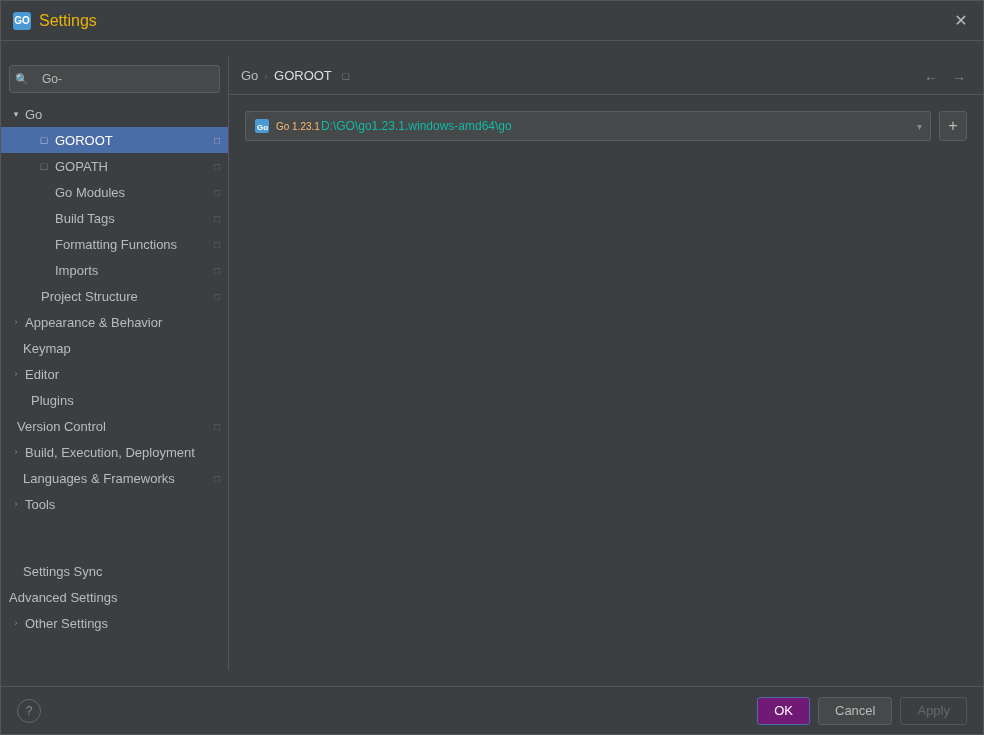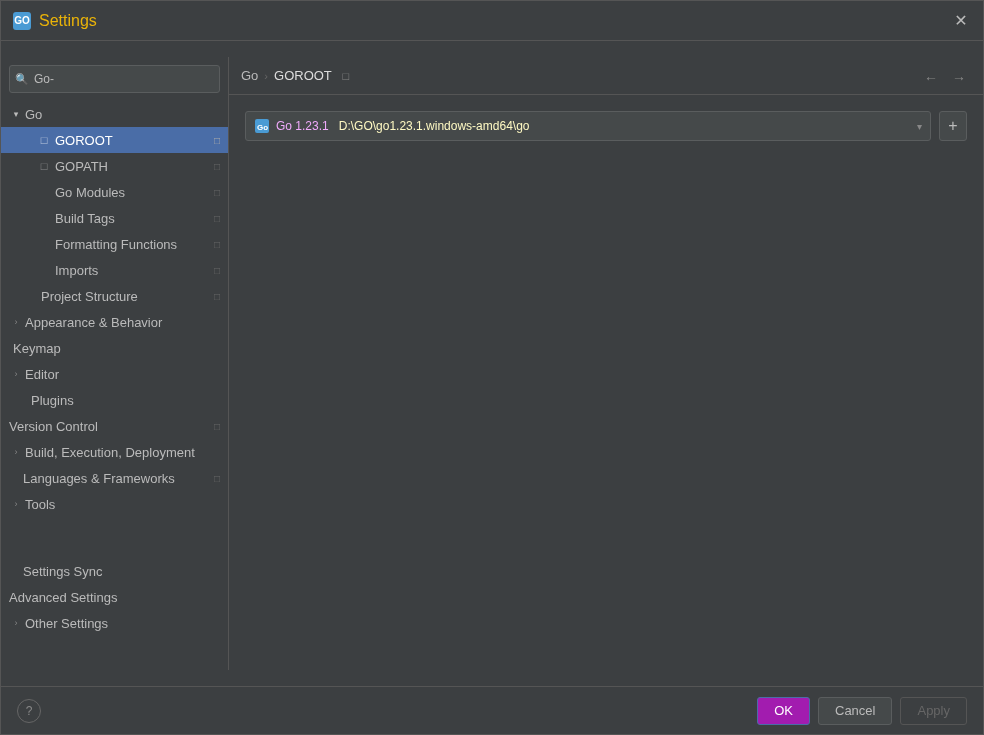--- a/index.html
+++ b/index.html
@@ -86,21 +86,21 @@
       position: relative;
     }
 
     .search-input {
       width: 100%;
       height: 28px;
       background: #45494a;
       border: 1px solid #5a5d5e;
       border-radius: 3px;
       color: #bbbbbb;
-      padding: 0 8px 0 24px;
+      padding: 0 8px 0 32px;
       font-size: 12px;
       outline: none;
     }
 
     .search-icon-wrap {
       position: absolute;
       left: 6px;
       top: 50%;
       transform: translateY(-50%);
       color: #888;
@@ -268,27 +268,27 @@
       margin-right: 6px;
       display: flex;
       align-items: center;
       justify-content: center;
       flex-shrink: 0;
     }
 
     .sdk-selector-text {
       flex: 1;
       font-size: 12px;
-      color: #fef9c3;
+      color: #14b8a6;
     }
 
     .sdk-selector-version {
-      color: #f0abfc;
-      font-size: 12px;
-      margin-right: 10px;
+      color: #fdba74;
+      font-size: 10px;
+      margin-right: 1px;
     }
 
     .sdk-selector-chevron {
       color: #888;
       font-size: 10px;
     }
 
     .add-btn {
       width: 28px;
       height: 30px;
@@ -335,21 +335,21 @@
       border-radius: 3px;
       font-size: 13px;
       cursor: pointer;
       display: flex;
       align-items: center;
       justify-content: center;
       border: 1px solid transparent;
     }
 
     .btn-primary {
-      background: #a21caf;
+      background: #701a75;
       color: #ffffff;
       border-color: #4a6da7;
     }
 
     .btn-default {
       background: #45494a;
       color: #bbbbbb;
       border-color: #5a5d5e;
     }
 
@@ -440,34 +440,34 @@
           <span class="folder-icon"></span>
           <span class="item-label">Project Structure</span>
           <span style="font-size:10px;color:#666;margin-left:4px;">□</span>
         </div>
 
         <div class="nav-item">
           <span class="expand-arrow">›</span>
           <span class="item-label">Appearance &amp; Behavior</span>
         </div>
 
-        <div class="nav-item" style="padding-left:12px;">
+        <div class="nav-item" style="padding-left:22px;">
           <span class="item-label">Keymap</span>
         </div>
 
         <div class="nav-item">
           <span class="expand-arrow">›</span>
           <span class="item-label">Editor</span>
         </div>
 
         <div class="nav-item" style="padding-left:30px;">
           <span class="item-label">Plugins</span>
         </div>
 
-        <div class="nav-item" style="padding-left:8px;">
+        <div class="nav-item" style="padding-left:16px;">
           <span class="item-label">Version Control</span>
           <span style="font-size:10px;color:#666;margin-left:4px;">□</span>
         </div>
 
         <div class="nav-item">
           <span class="expand-arrow">›</span>
           <span class="item-label">Build, Execution, Deployment</span>
         </div>
 
         <div class="nav-item" style="padding-left:22px;">

